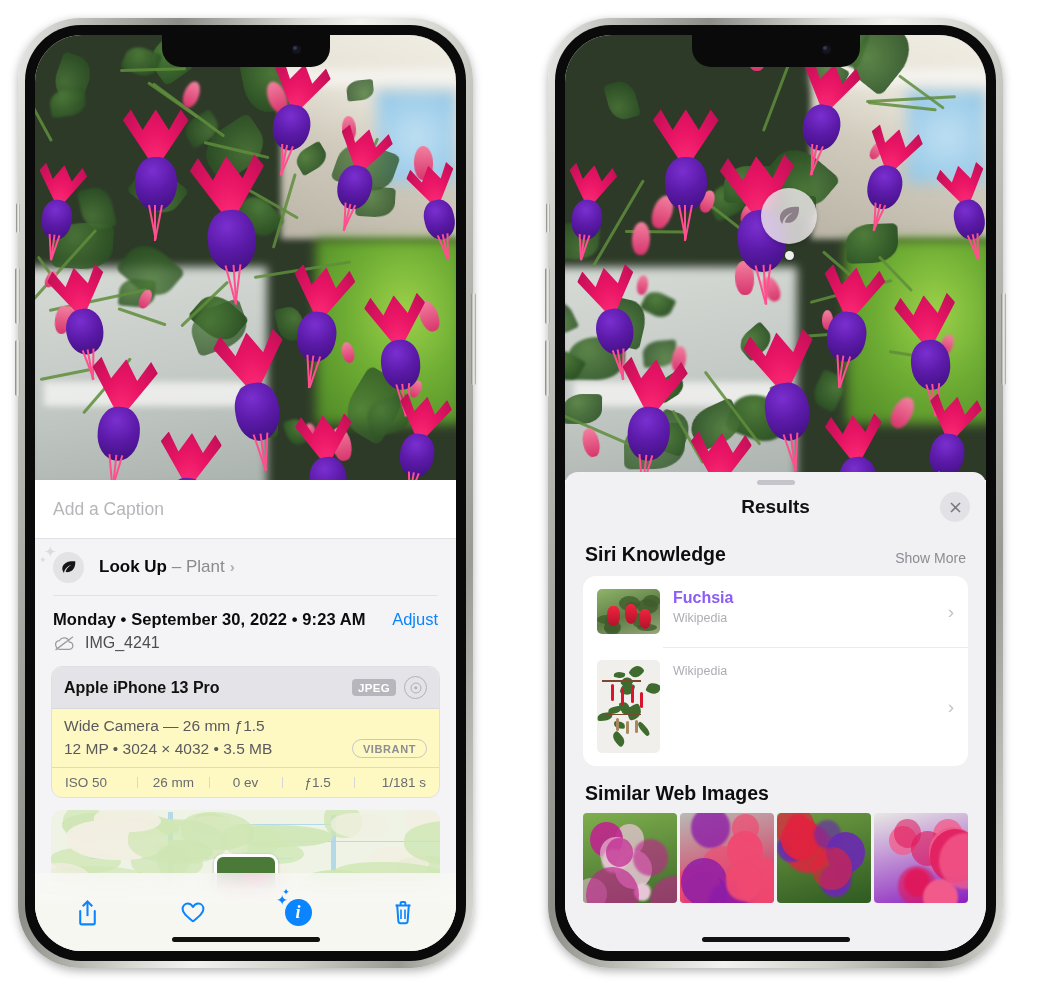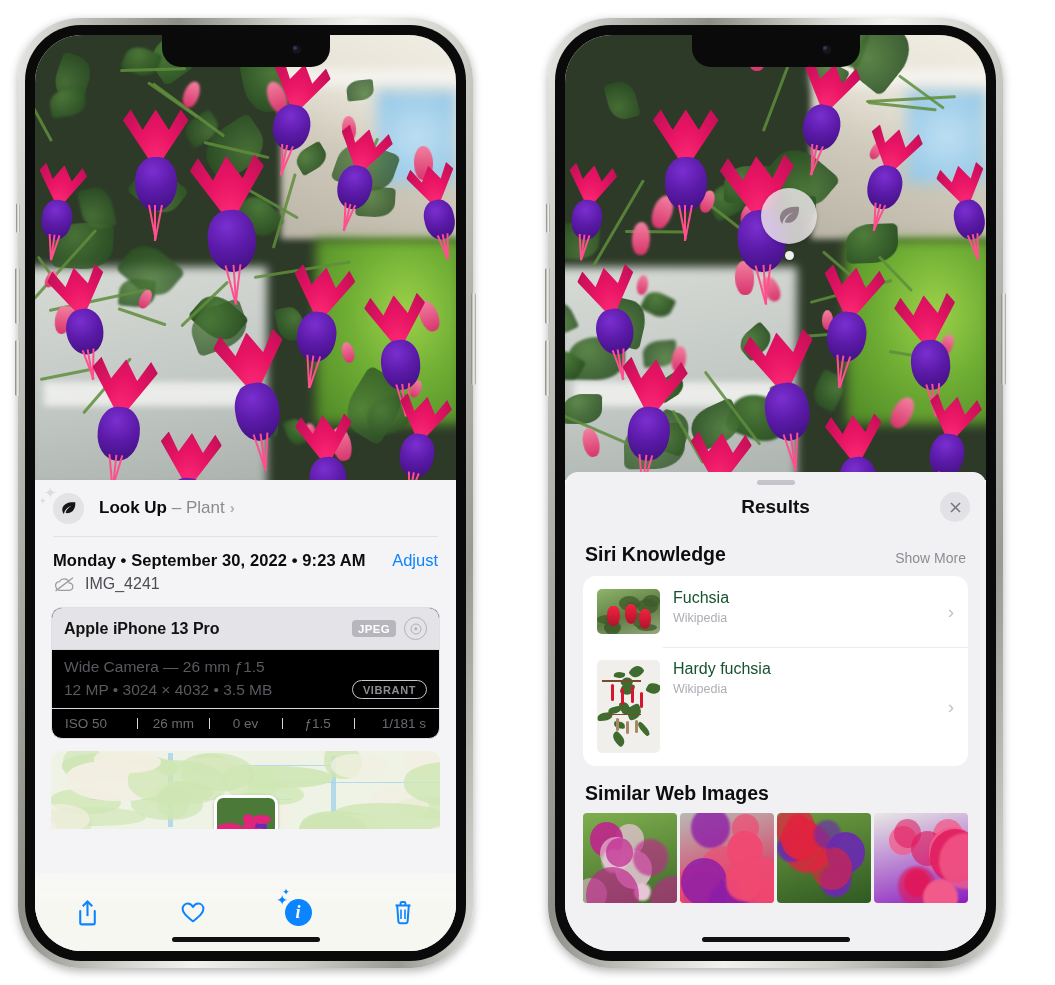--- a/index.html
+++ b/index.html
@@ -65,21 +65,21 @@
   .lu-text .sub{font-weight:400;color:#8a8a8f;}
   .lu-chev{margin-left:5px;color:#b0b0b6;font-size:15px;}
   .hr{height:1px;background:#e2e2e5;margin:0 18px;}
   .date-row{padding:14px 18px 0;display:flex;justify-content:space-between;align-items:flex-start;}
   .date-txt{font-size:16.5px;font-weight:700;color:#0c0c0c;letter-spacing:.1px;}
   .adjust{font-size:16.5px;color:#0a84ff;}
   .file-row{display:flex;align-items:center;padding:5px 18px 0;gap:9px;}
   .file-row .fname{font-size:16px;color:#4d4d52;}
   .cloud-off{width:23px;height:17px;}
 
-  .meta-card{margin:14px 16px 0;border-radius:11px;overflow:hidden;background:#000000;border:1px solid #e0e0e4;}
+  .meta-card{margin:14px 16px 0;border-radius:11px;overflow:hidden;background:#fef9c3;border:1px solid #e0e0e4;}
   .mc-head{display:flex;align-items:center;justify-content:space-between;padding:9px 12px;background:#e4e4e8;border-bottom:1px solid #d8d8dd;}
   .mc-head .dev{font-size:16px;font-weight:700;color:#111;}
   .mc-head .rt{display:flex;align-items:center;gap:8px;}
   .pill-solid{background:#b6b6bc;color:#fff;font-size:11.5px;font-weight:700;border-radius:4px;padding:2.5px 6px;letter-spacing:.3px;}
   .aperture{width:21px;height:21px;border-radius:50%;border:1.6px solid #b0b0b6;position:relative;}
   .aperture:after{content:"";position:absolute;left:50%;top:50%;transform:translate(-50%,-50%);width:9px;height:9px;border-radius:50%;border:1.6px solid #b0b0b6;}
   .aperture:before{content:"";position:absolute;left:50%;top:50%;transform:translate(-50%,-50%);width:3.5px;height:3.5px;border-radius:50%;background:#b0b0b6;}
   .mc-body{padding:8px 12px 9px;}
   .mc-l1{font-size:15.5px;color:#59595f;margin-bottom:4px;}
   .mc-l2{display:flex;align-items:center;justify-content:space-between;}
@@ -114,21 +114,21 @@
   .xbtn{position:absolute;right:16px;top:50%;transform:translateY(-50%);width:30px;height:30px;border-radius:50%;background:#e1e1e6;display:flex;align-items:center;justify-content:center;}
   .xbtn svg{stroke:#77777e;stroke-width:2.1;fill:none;}
   .sec-head{display:flex;align-items:flex-end;justify-content:space-between;padding:6px 20px 10px;margin-top:8px;}
   .sec-title{font-size:19.5px;font-weight:700;color:#0d0d0d;}
   .sec-more{font-size:14px;color:#8c8c93;}
   .kcard{margin:0 18px;background:#fff;border-radius:13px;overflow:hidden;}
   .krow{display:flex;padding:13px 14px;gap:13px;align-items:flex-start;position:relative;}
   .krow + .krow:before{content:"";position:absolute;left:80px;right:0;top:0;height:1px;background:#ececee;}
   .kthumb{flex:0 0 auto;border-radius:5px;overflow:hidden;position:relative;background:#cfcfc9;}
   .kbody{flex:1;min-width:0;padding-right:6px;}
-  .ktitle{font-size:16px;font-weight:400;color:#14532d;margin-bottom:1px;}
+  .ktitle{font-size:16px;font-weight:700;color:#8b5cf6;margin-bottom:1px;}
   .kdesc{font-size:14.5px;color:#6e6e75;line-height:1.29;}
   .ksrc{font-size:12.5px;color:#adadb4;margin-top:4px;}
   .kchev{align-self:center;color:#c3c3c9;font-size:19px;flex:0 0 auto;}
   .simgs{display:flex;gap:3px;padding:0 18px;margin-top:6px;}
   .simg{flex:1;height:90px;border-radius:4px;overflow:hidden;position:relative;background:#3c5a2e;}
 
   .float-badge{position:absolute;width:56px;height:56px;border-radius:50%;background:rgba(238,232,236,.82);backdrop-filter:blur(6px);display:flex;align-items:center;justify-content:center;z-index:30;box-shadow:0 1px 4px rgba(0,0,0,.18);}
   .float-badge svg{width:28px;height:28px;}
   .float-dot{position:absolute;width:9px;height:9px;border-radius:50%;background:rgba(255,255,255,.92);z-index:30;box-shadow:0 1px 2px rgba(0,0,0,.25);}
 </style>
@@ -304,20 +304,23 @@
               <div class="cor"></div>
               <div class="sta" style="left: 38%; transform: rotate(-11deg);"></div>
               <div class="sta" style="left: 48%; transform: rotate(0deg);"></div>
               <div class="sta" style="left: 58%; transform: rotate(11deg);"></div>
             </div>
           </div>
       </div>
 
       <div class="sheet" style="top:445px;bottom:0;position:absolute;">
 
+        <div class="cap-row">
+          <span class="cap-ph">Add a Caption</span>
+        </div>
 
         <div class="lookup-row">
           <div class="lu-badge">
             <span class="spark sp1">✦</span>
             <span class="spark sp2">✦</span>
             <svg viewBox="0 0 24 24" aria-hidden="true">
                 <path d="M20.5 4.2C13.8 3.2 5.5 5.4 4.3 12.1c-.5 2.9.6 5.3 2 6.7.3-2.5 1.5-5 3.6-6.9 1.9-1.7 4-2.6 5.6-3-1.6.9-3.5 2.3-5 4.2-1.1 1.4-1.8 2.9-2.2 4.3 1.1.4 2.6.6 4.2.3 6.5-1.2 8.6-8.4 8-13.5z" fill="#151517"></path>
               </svg>
           </div>
           <div class="lu-text">
@@ -690,21 +693,20 @@
                 <div style="position: absolute; left: 38%; top: 30%; width: 5%; height: 18%; border-radius: 3px; background: rgb(216, 21, 46);"></div>
                 <div style="position: absolute; left: 54%; top: 28%; width: 5%; height: 18%; border-radius: 3px; background: rgb(216, 21, 46);"></div>
                 <div style="position: absolute; left: 68%; top: 34%; width: 5%; height: 18%; border-radius: 3px; background: rgb(216, 21, 46);"></div>
                 <div style="position: absolute; left: 30%; top: 62%; width: 5%; height: 14%; border-radius: 3px; background: rgb(168, 136, 94);"></div>
                 <div style="position: absolute; left: 46%; top: 66%; width: 5%; height: 14%; border-radius: 3px; background: rgb(168, 136, 94);"></div>
                 <div style="position: absolute; left: 60%; top: 64%; width: 5%; height: 14%; border-radius: 3px; background: rgb(168, 136, 94);"></div>
                 <div style="position: absolute; left: 8%; top: 22%; width: 62%; height: 1.6%; background: rgb(122, 74, 46);"></div>
                 <div style="position: absolute; left: 14%; top: 58%; width: 56%; height: 1.6%; background: rgb(122, 74, 46);"></div>
               </div>
             <div class="kbody">
-              <div class="ktitle">Hardy fuchsia</div>
               <div class="ksrc">Wikipedia</div>
             </div>
             <span class="kchev">›</span>
           </div>
         </div>
 
         <div class="sec-head" style="padding-top:8px;padding-bottom:2px;">
           <span class="sec-title">Similar Web Images</span>
         </div>
 

